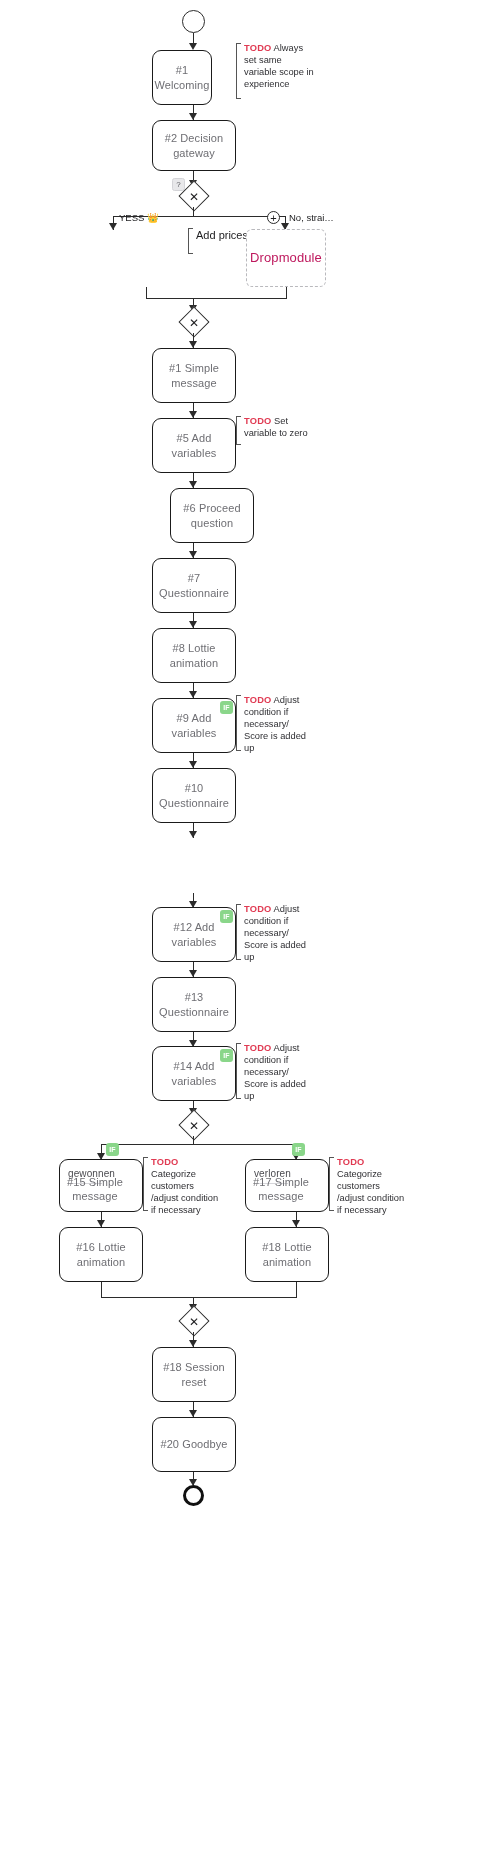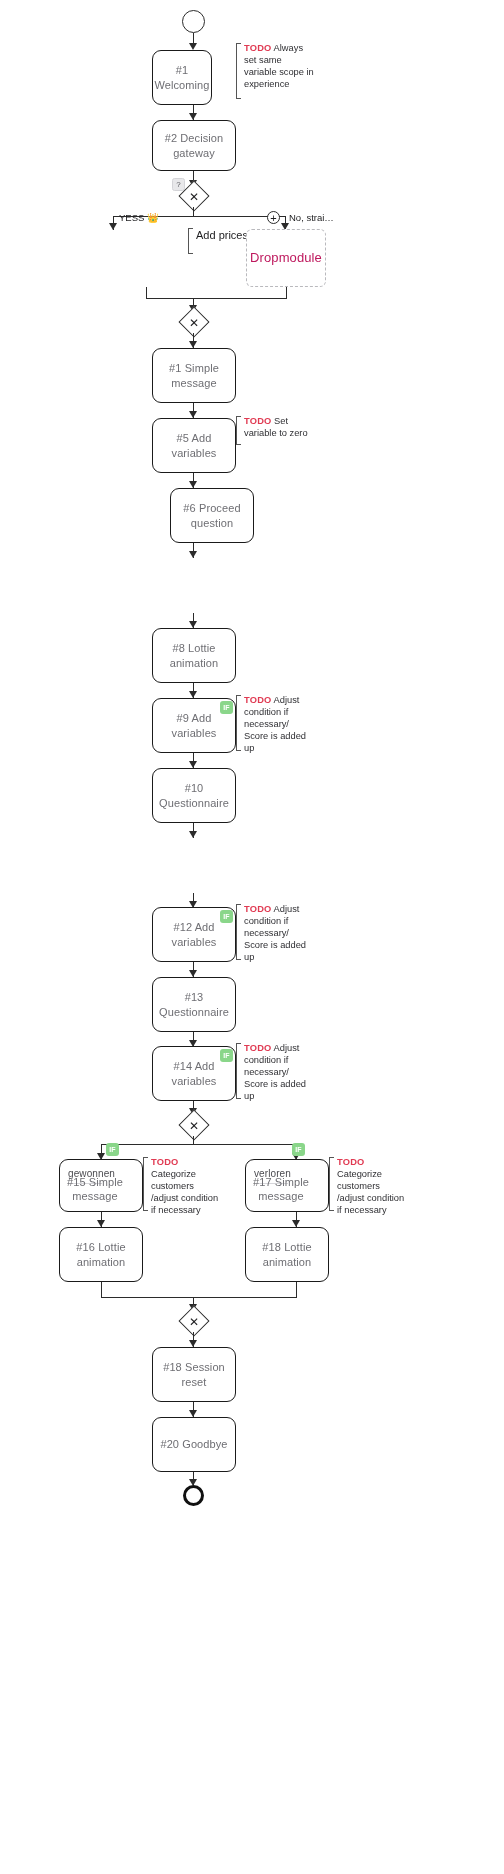--- a/index.html
+++ b/index.html
@@ -272,20 +272,23 @@
   </div>
   <div class="ln v" style="left:193px; top:473px; height:15px;"></div>
   <div class="arw" style="left:189px; top:481px;"></div>
 
   <div class="node" style="left:152px; top:488px; width:84px; height:55px;margin-left:18px;">
     <span>#6 Proceed question</span>
   </div>
   <div class="ln v" style="left:193px; top:543px; height:15px;"></div>
   <div class="arw" style="left:189px; top:551px;"></div>
 
+  <div class="node" style="left:152px; top:558px; width:84px; height:55px;">
+    <span>#7 Questionnaire</span>
+  </div>
   <div class="ln v" style="left:193px; top:613px; height:15px;"></div>
   <div class="arw" style="left:189px; top:621px;"></div>
 
   <div class="node" style="left:152px; top:628px; width:84px; height:55px;text-align:center;">
     <span>#8 Lottie animation</span>
   </div>
   <div class="ln v" style="left:193px; top:683px; height:15px;"></div>
   <div class="arw" style="left:189px; top:691px;"></div>
 
   <div class="node" style="left:152px; top:698px; width:84px; height:55px;">

